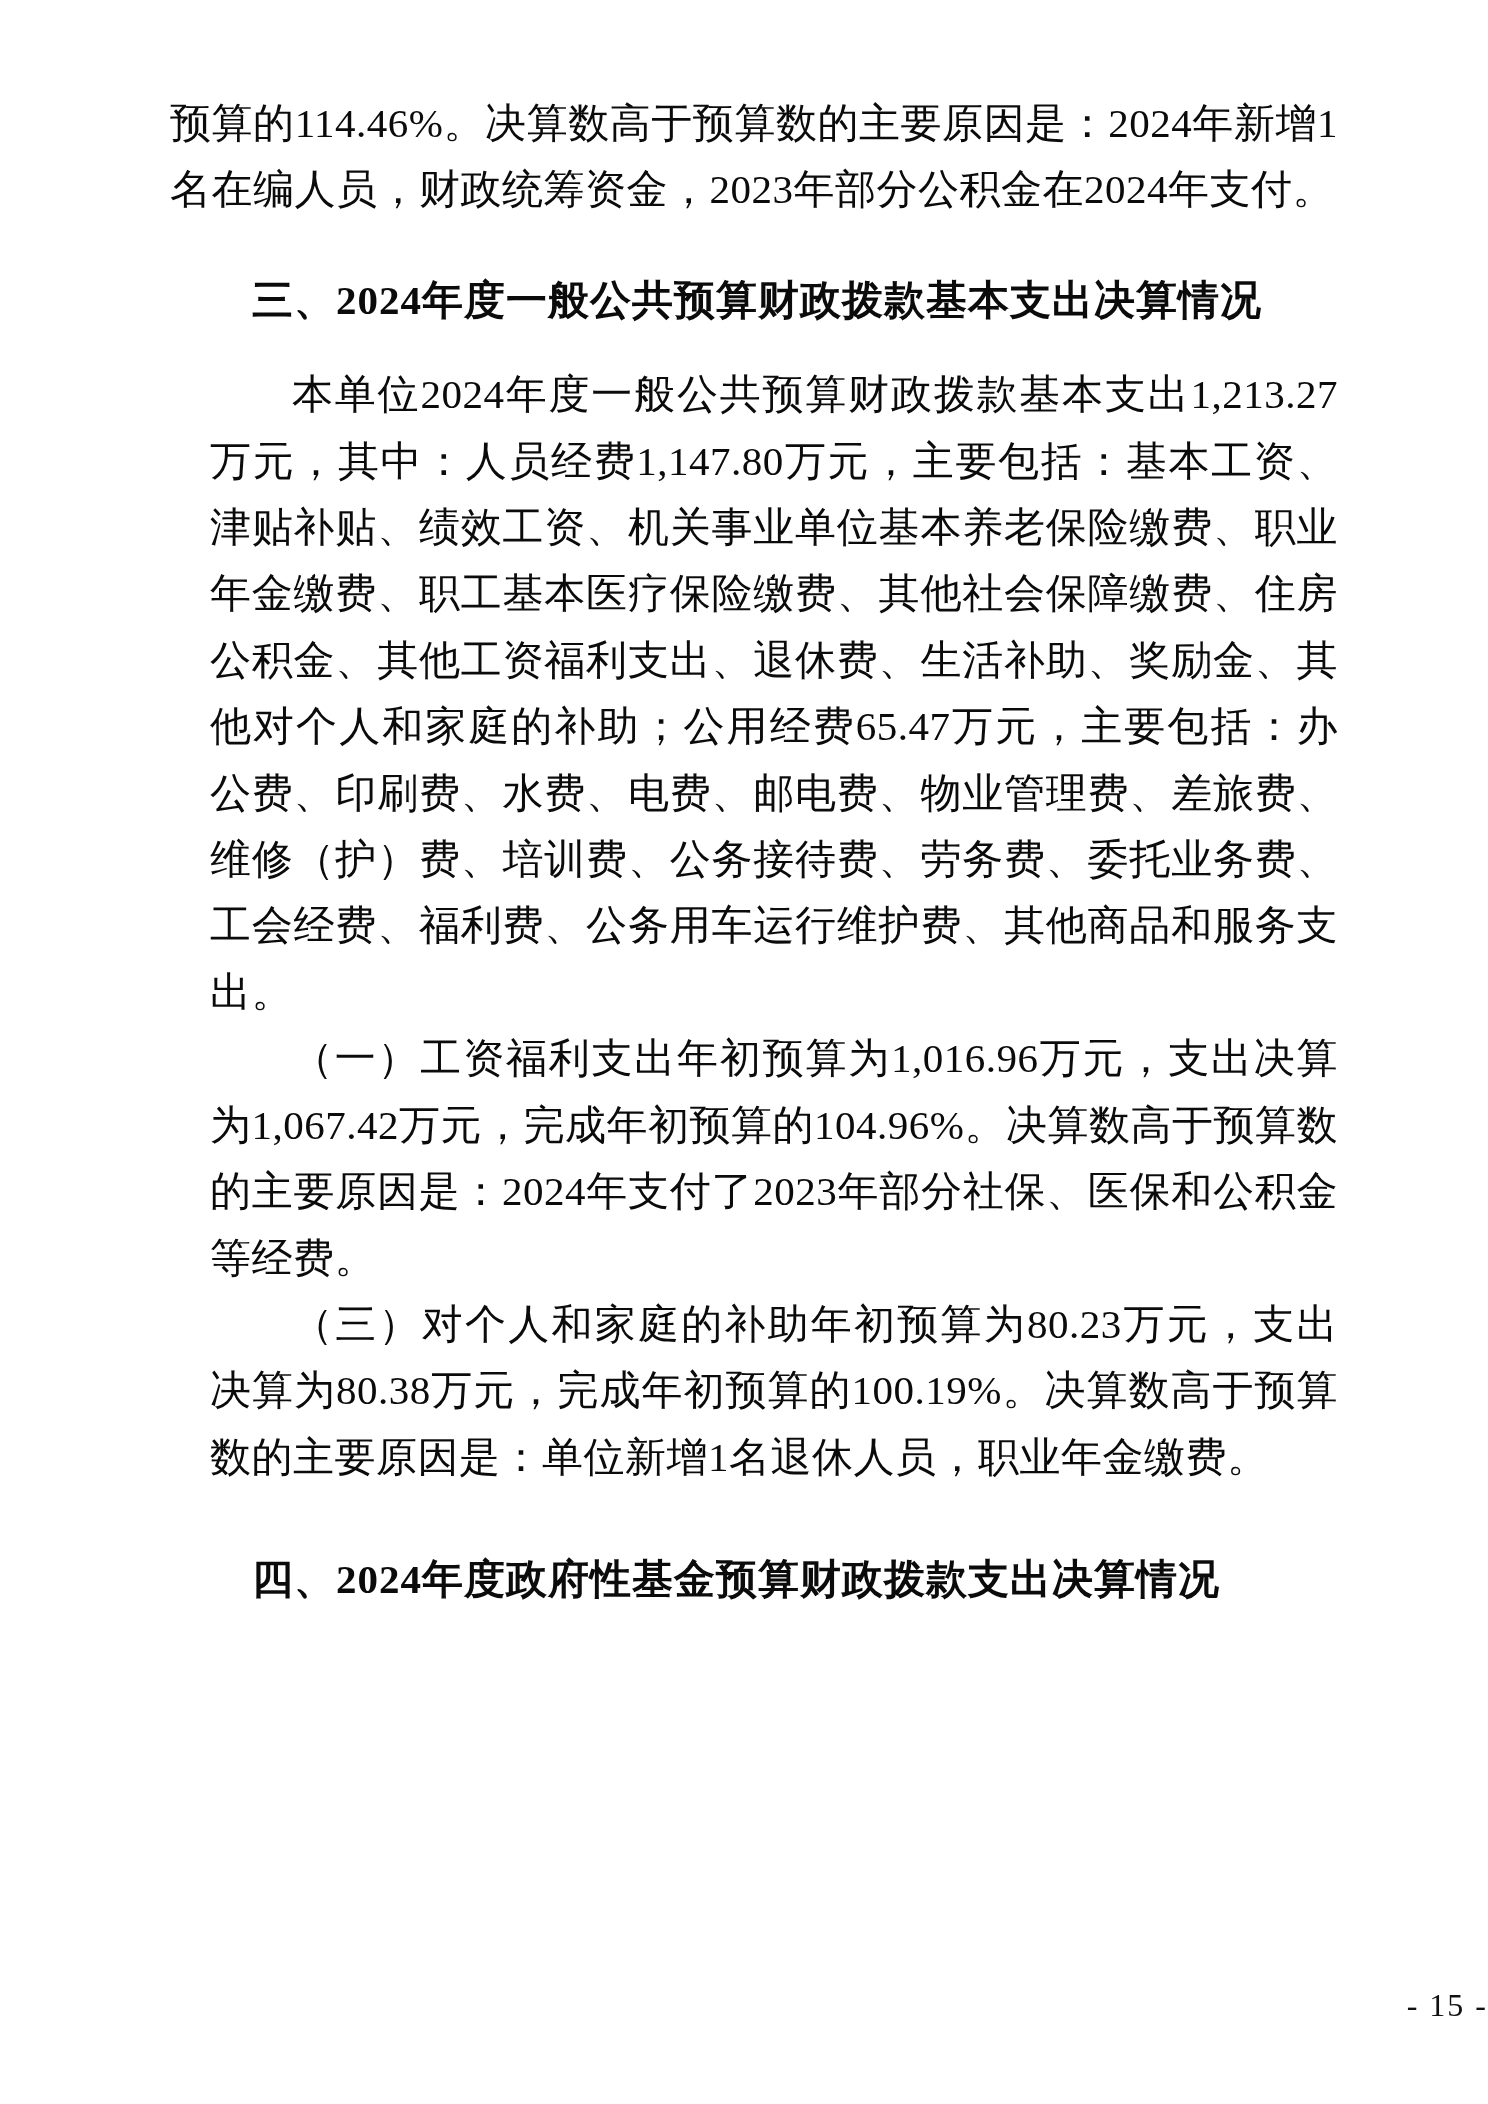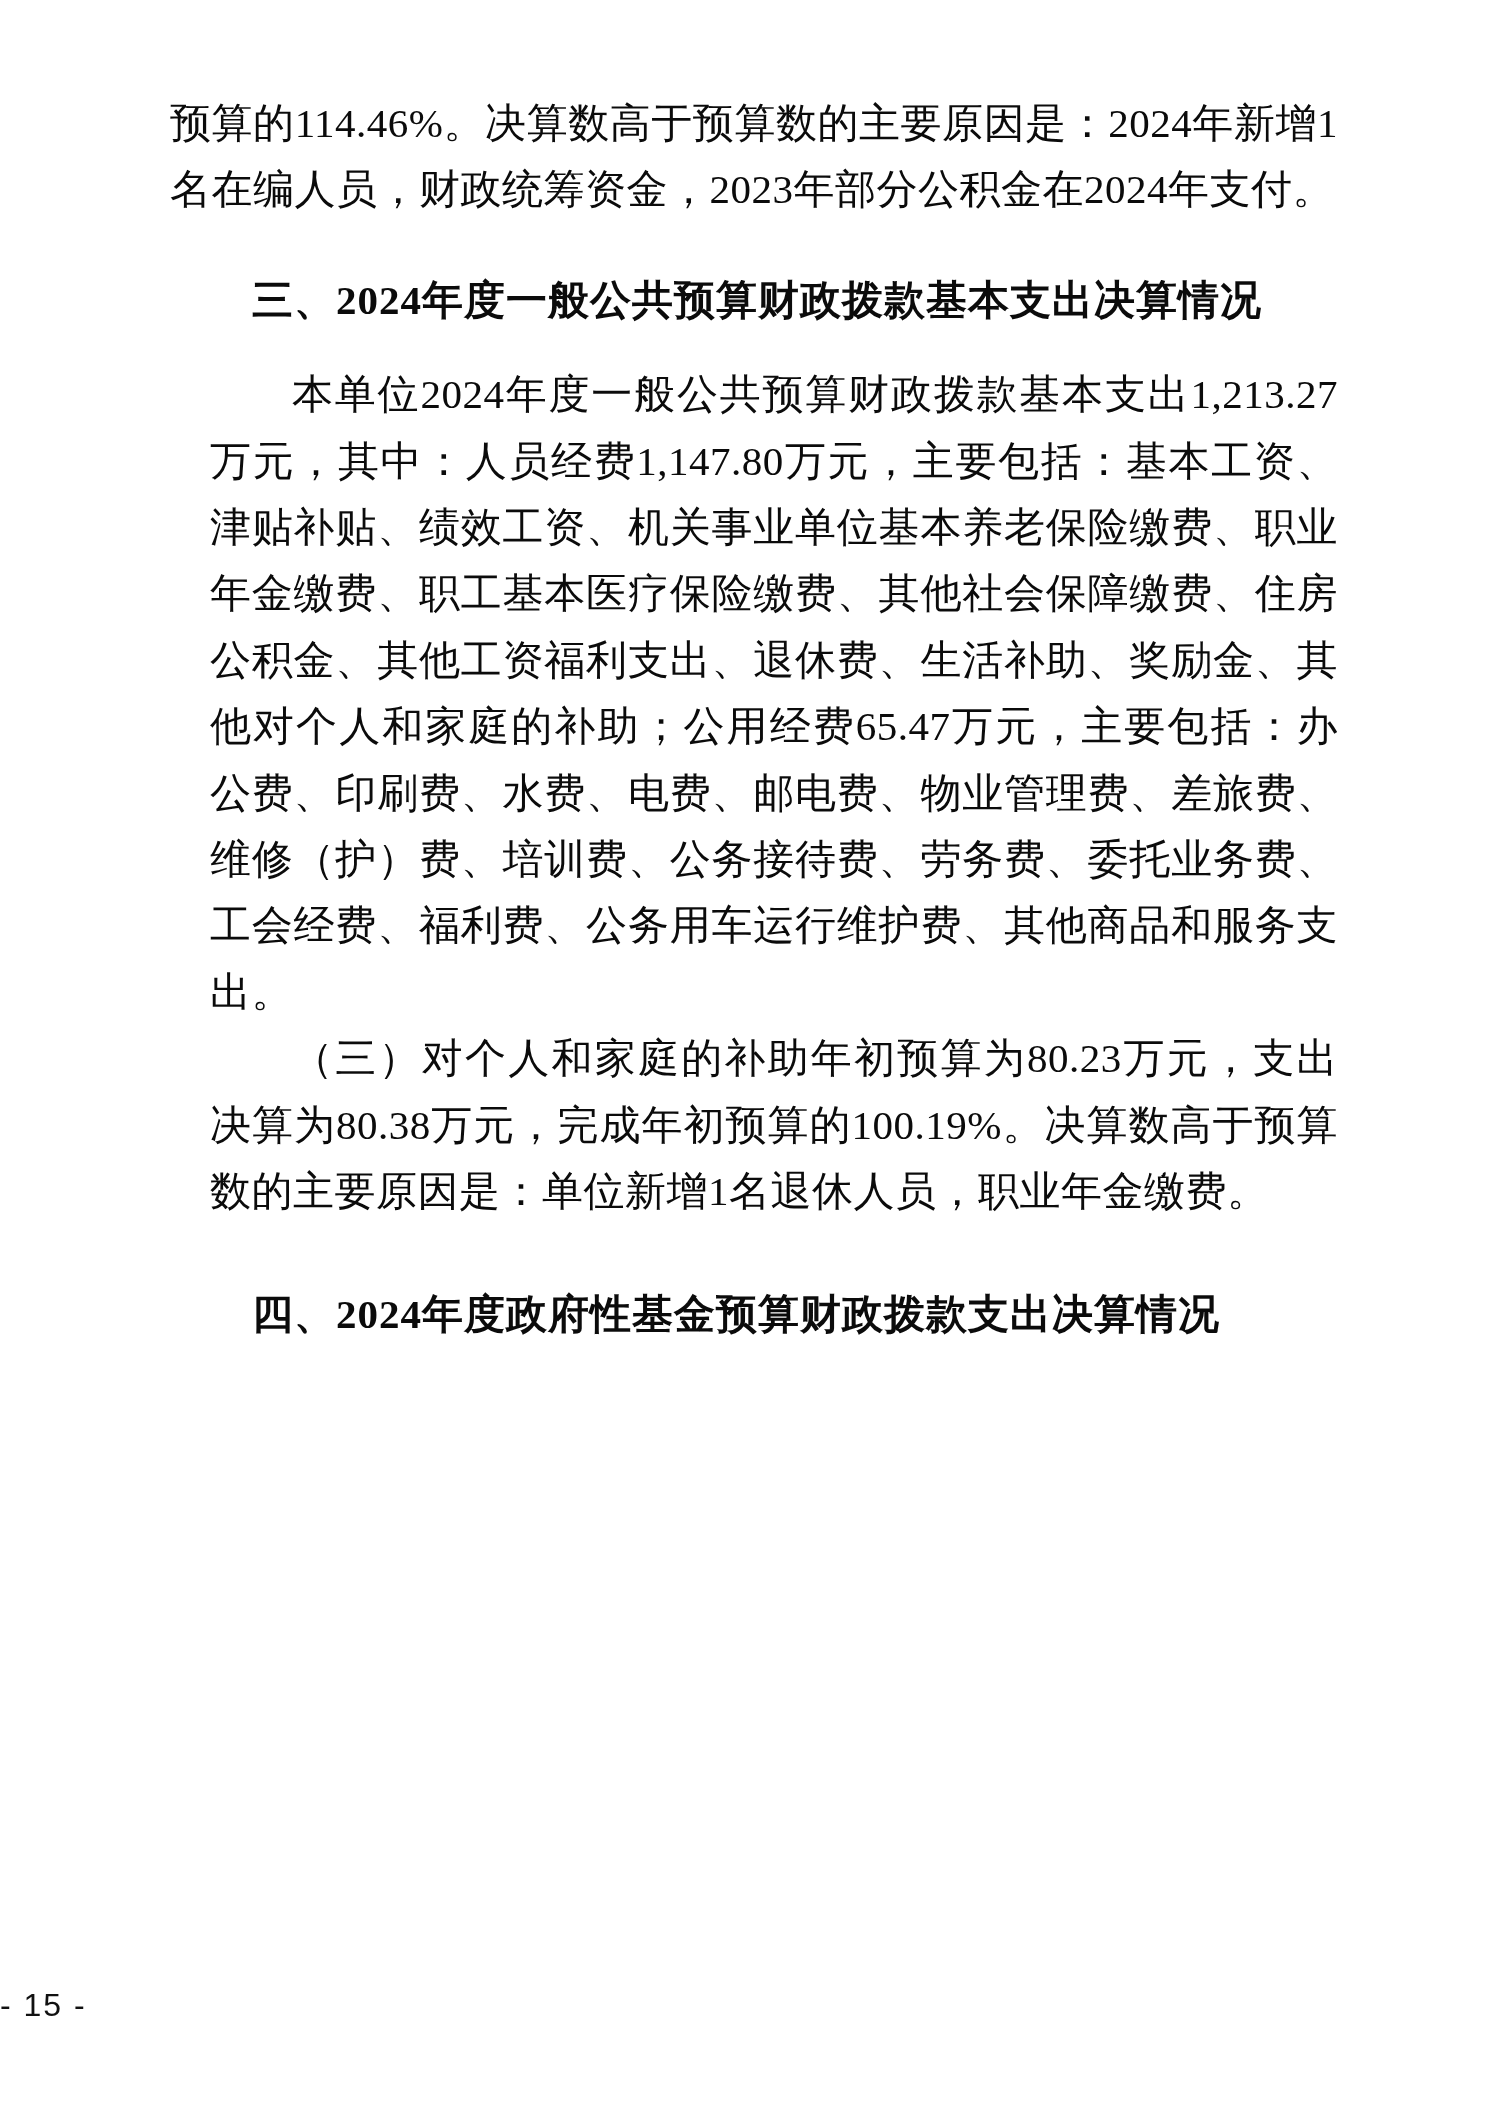--- a/index.html
+++ b/index.html
@@ -49,42 +49,43 @@
   .para {
     margin-bottom: 0px;
   }
   .spacer-sm { height: 14px; }
   .spacer-md { height: 26px; }
   .footer {
     position: absolute;
     left: 0;
     right: 0;
     bottom: 52px;
-    text-align: left;
+    text-align: right;
     font-size: 32px;
-    font-family: Liberation Sans, sans-serif;
+    font-family: Liberation Serif, serif;
     letter-spacing: 2px;
     color: #111;
   }
 </style>
 </head>
 <body>
 
 <div class="page">
   <div class="doc-body">
 
     <p class="para">预算的114.46%。决算数高于预算数的主要原因是：2024年新增1名在编人员，财政统筹资金，2023年部分公积金在2024年支付。</p>
 
     <div class="spacer-sm"></div>
 
     <p class="heading">三、2024年度一般公共预算财政拨款基本支出决算情况</p>
 
     <p class="para indent">本单位2024年度一般公共预算财政拨款基本支出1,213.27万元，其中：人员经费1,147.80万元，主要包括：基本工资、津贴补贴、绩效工资、机关事业单位基本养老保险缴费、职业年金缴费、职工基本医疗保险缴费、其他社会保障缴费、住房公积金、其他工资福利支出、退休费、生活补助、奖励金、其他对个人和家庭的补助；公用经费65.47万元，主要包括：办公费、印刷费、水费、电费、邮电费、物业管理费、差旅费、维修（护）费、培训费、公务接待费、劳务费、委托业务费、工会经费、福利费、公务用车运行维护费、其他商品和服务支出。</p>
 
 
+    <p class="para indent">（一）工资福利支出年初预算为1,016.96万元，支出决算为1,067.42万元，完成年初预算的104.96%。决算数高于预算数的主要原因是：2024年支付了2023年部分社保、医保和公积金等经费。</p>
 
 
     <p class="para indent">（三）对个人和家庭的补助年初预算为80.23万元，支出决算为80.38万元，完成年初预算的100.19%。决算数高于预算数的主要原因是：单位新增1名退休人员，职业年金缴费。</p>
 
     <div class="spacer-md"></div>
 
     <p class="heading">四、2024年度政府性基金预算财政拨款支出决算情况</p>
 
   </div>
 

